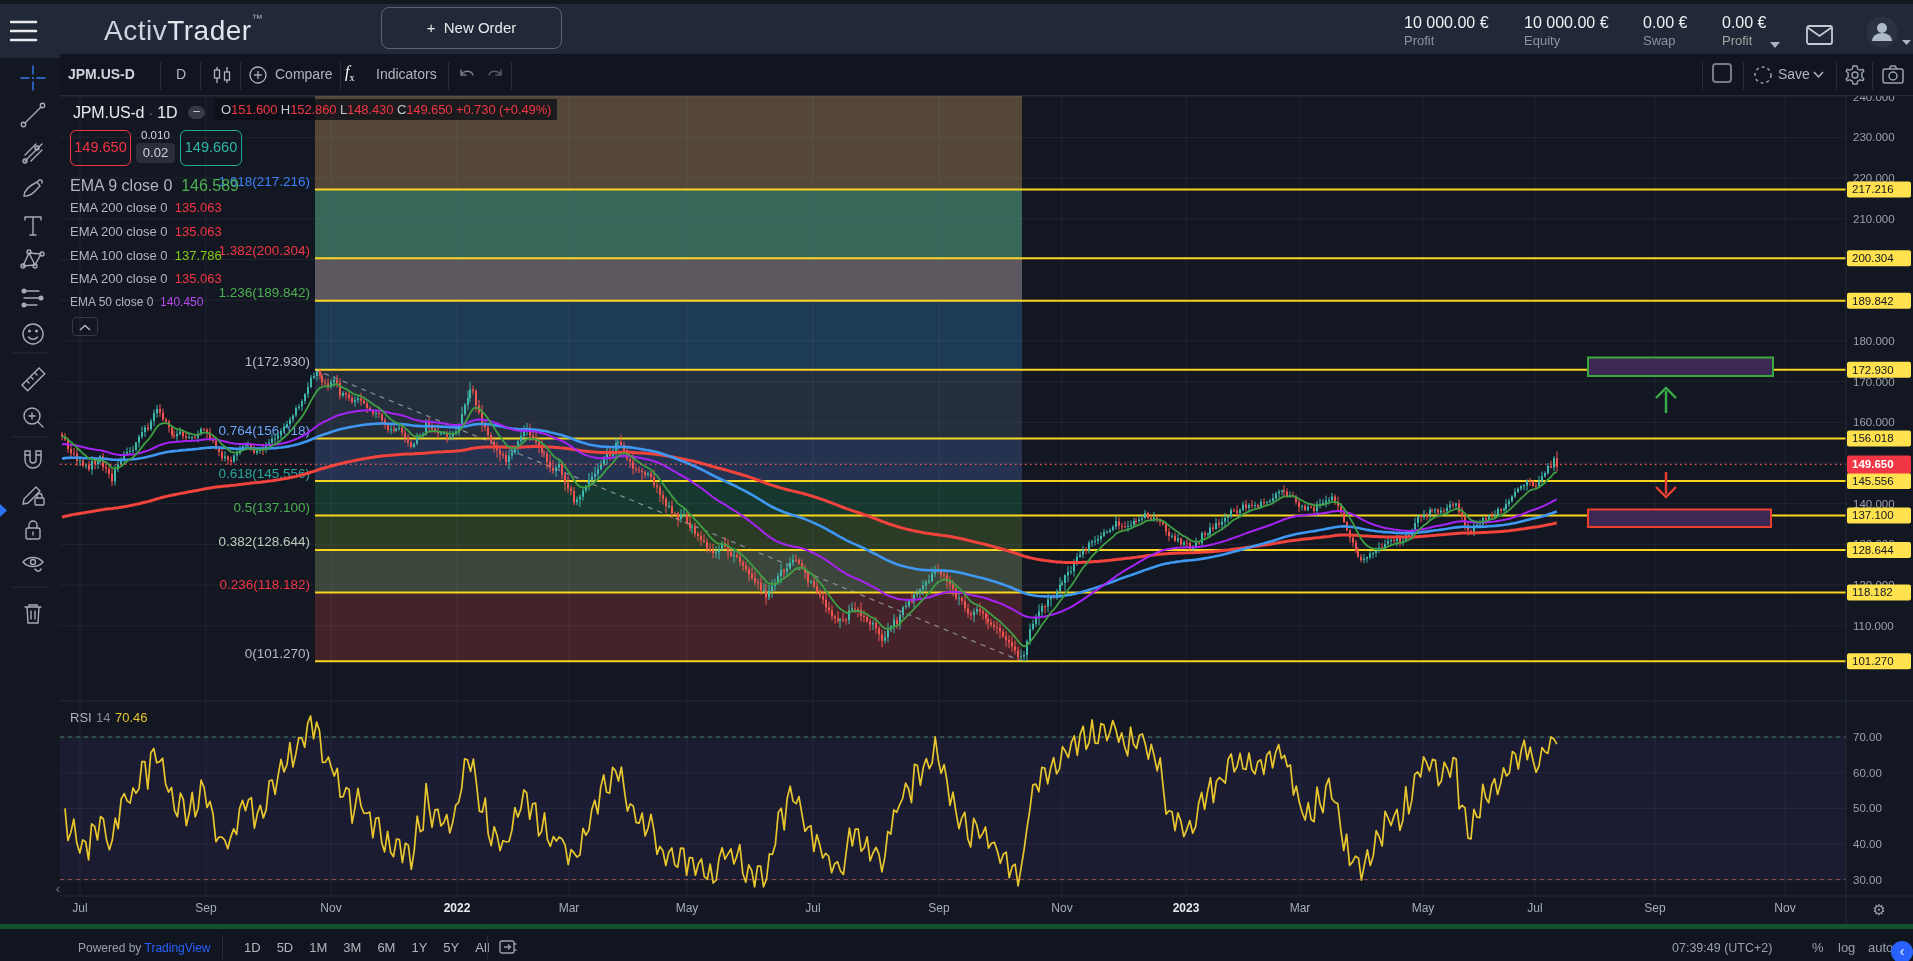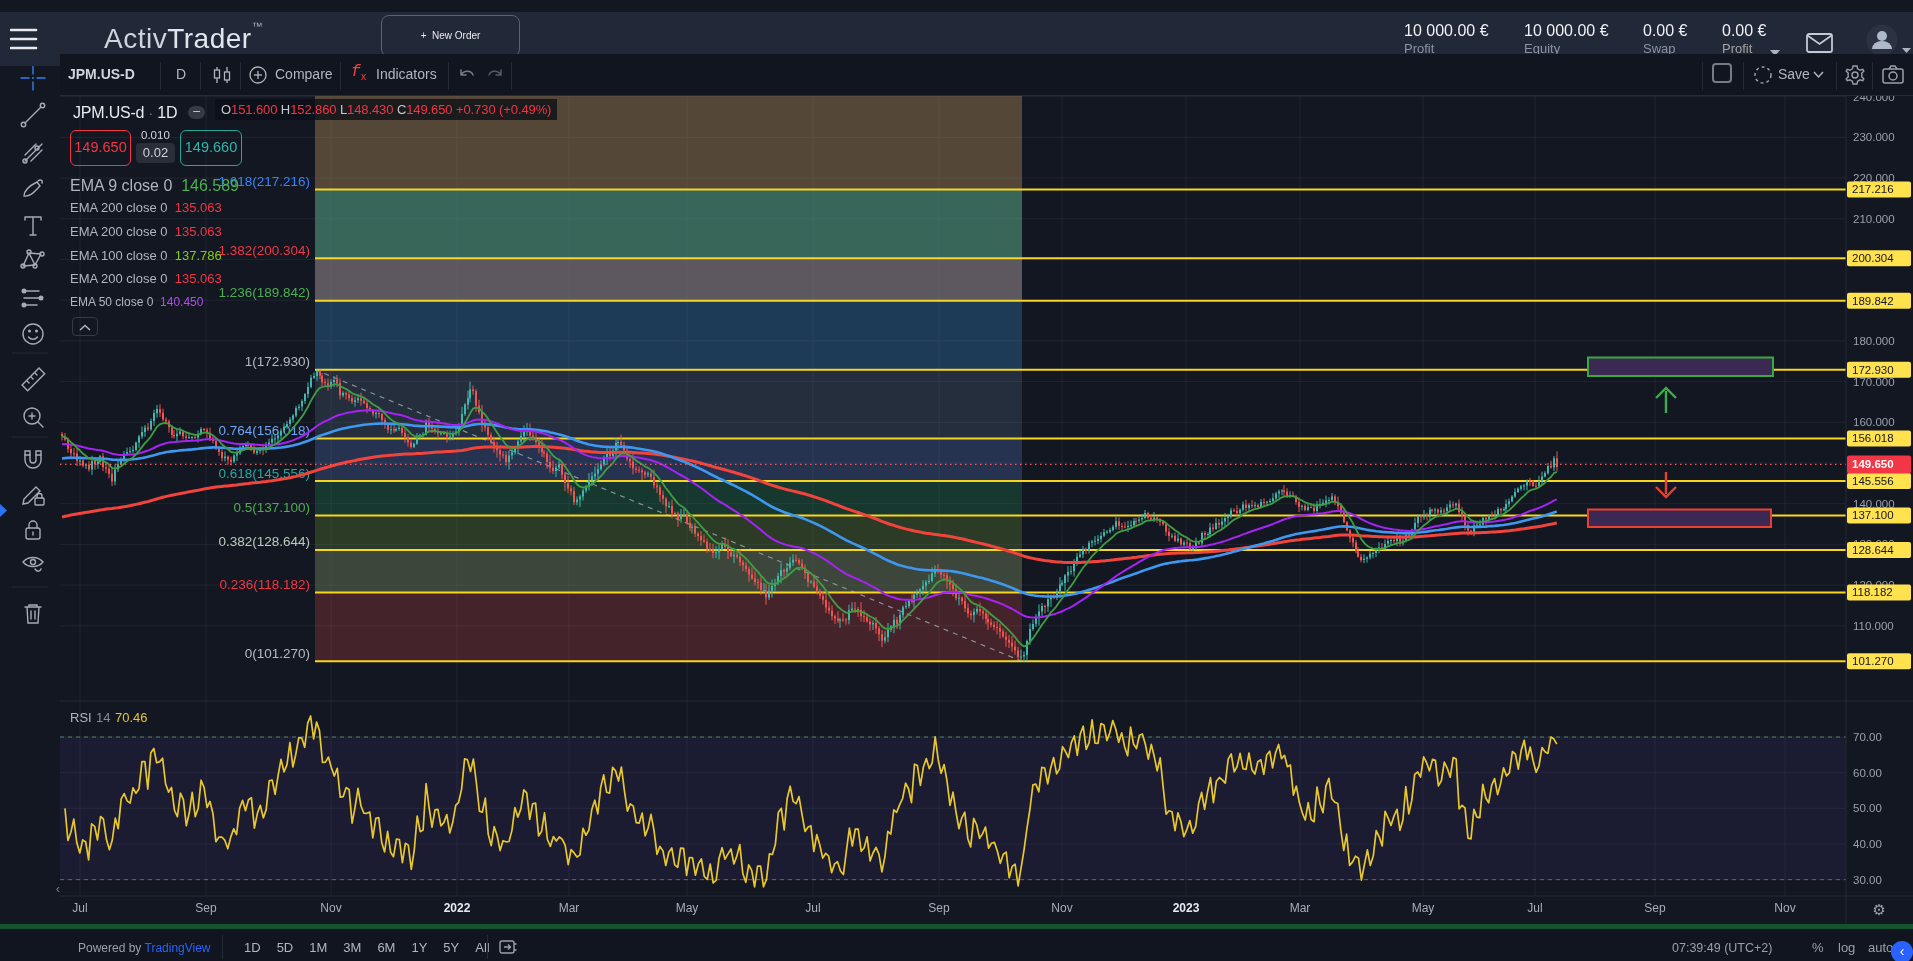--- a/index.html
+++ b/index.html
@@ -1,18 +1,18 @@
 <!DOCTYPE html>
 <html><head>
 <meta charset="utf-8">
 <style>
   html,body{margin:0;padding:0;background:#131722;}
   body{width:1913px;height:961px;overflow:hidden;font-family:"Liberation Sans",sans-serif;position:relative;}
   .abs{position:absolute;}
-  #topbar{left:0;top:12px;width:1913px;height:54px;background:#212837;}
+  #topbar{left:0;top:4px;width:1913px;height:54px;background:#212837;}
   #tbrow{left:60px;top:54px;width:1853px;height:42px;background:#10151f;border-bottom:1px solid #252b38;box-sizing:border-box;}
   #botbar{left:0;top:924px;width:1913px;height:37px;background:#10151f;border-top:5px solid #14532d;box-sizing:border-box;}
   .sep{position:absolute;top:8px;height:28px;width:1px;background:#252b38;}
   .tbtxt{color:#b2b5be;font-size:14px;}
   text{font-family:"Liberation Sans",sans-serif;}
 </style>
 </head>
 <body>
 <svg id="chart" class="abs" style="left:0;top:0" width="1913" height="961" viewBox="0 0 1913 961">
   <defs>
@@ -267,21 +267,21 @@
 <div id="topbar" class="abs">
 
   <svg class="abs" style="left:10px;top:15px" width="28" height="24">
       <g stroke="#e8eaed" stroke-width="2.6" stroke-linecap="round">
         <line x1="1" y1="3" x2="26" y2="3"></line>
         <line x1="1" y1="12" x2="26" y2="12"></line>
         <line x1="1" y1="21" x2="26" y2="21"></line>
       </g>
     </svg>
   <div class="abs" style="left:104px;top:8px;font-size:28px;color:#ccd4de;letter-spacing:0.5px;font-weight:400">Activ<span style="color:#dfe6ee">Trader</span><span style="font-size:11px;vertical-align:18px;color:#aab3bf">™</span></div>
-  <div class="abs" style="left:381px;top:3px;width:139px;height:42px;border:1px solid #5a6372;border-radius:8px;box-sizing:border-box;color:#e8eaed;font-size:10px;text-align:center;line-height:40px">+&nbsp;&nbsp;New Order</div>
+  <div class="abs" style="left:381px;top:3px;width:181px;height:42px;border:1px solid #5a6372;border-radius:8px;box-sizing:border-box;color:#e8eaed;font-size:15px;text-align:center;line-height:40px">+&nbsp;&nbsp;New Order</div>
   <div class="abs" style="left:1404px;top:10px;font-size:16px;color:#eef1f4">10 000.00 €</div>
   <div class="abs" style="left:1404px;top:29px;font-size:13px;color:#8b93a3">Profit</div>
   <div class="abs" style="left:1524px;top:10px;font-size:16px;color:#eef1f4">10 000.00 €</div>
   <div class="abs" style="left:1524px;top:29px;font-size:13px;color:#8b93a3">Equity</div>
   <div class="abs" style="left:1643px;top:10px;font-size:16px;color:#eef1f4">0.00 €</div>
   <div class="abs" style="left:1643px;top:29px;font-size:13px;color:#8b93a3">Swap</div>
   <div class="abs" style="left:1722px;top:10px;font-size:16px;color:#eef1f4">0.00 €</div>
   <div class="abs" style="left:1722px;top:29px;font-size:13px;color:#a3a3a3">Profit</div>
   <svg class="abs" style="left:1768px;top:36px" width="14" height="10">
       <path d="M2 2 L7 8 L12 2 Z" fill="#aab3bf"></path>
@@ -314,21 +314,21 @@
       </g>
     </svg>
   <div class="sep" style="left:180px"></div>
   <svg class="abs" style="left:189px;top:12px" width="18" height="18">
       <circle cx="9" cy="9" r="8" fill="none" stroke="#b2b5be" stroke-width="1.3"></circle>
       <line x1="9" y1="5" x2="9" y2="13" stroke="#b2b5be" stroke-width="1.3"></line>
       <line x1="5" y1="9" x2="13" y2="9" stroke="#b2b5be" stroke-width="1.3"></line>
     </svg>
   <div class="abs tbtxt" style="left:215px;top:12px">Compare</div>
   <div class="sep" style="left:280px"></div>
-  <div class="abs" style="left:291px;top:9px;color:#ef4444;font-size:16px;font-style:italic;font-family:Liberation Mono, monospace">f<span style="font-size:10px;font-style:normal;vertical-align:-4px">x</span></div>
+  <div class="abs" style="left:285px;top:9px;color:#ffffff;font-size:16px;font-style:italic;font-family:Liberation Serif, serif">f<span style="font-size:10px;font-style:normal;vertical-align:-4px">x</span></div>
   <div class="abs tbtxt" style="left:316px;top:12px">Indicators</div>
   <div class="sep" style="left:388px"></div>
   <svg class="abs" style="left:398px;top:13px" width="18" height="15">
       <path d="M3 8 C6 3 13 3 15 8 M3 8 L3 3 M3 8 L8 8" fill="none" stroke="#787b86" stroke-width="1.5" stroke-linecap="round"></path>
     </svg>
   <svg class="abs" style="left:426px;top:13px" width="18" height="15">
       <path d="M15 8 C12 3 5 3 3 8 M15 8 L15 3 M15 8 L10 8" fill="none" stroke="#565b66" stroke-width="1.5" stroke-linecap="round"></path>
     </svg>
   <div class="sep" style="left:451px"></div>
 

